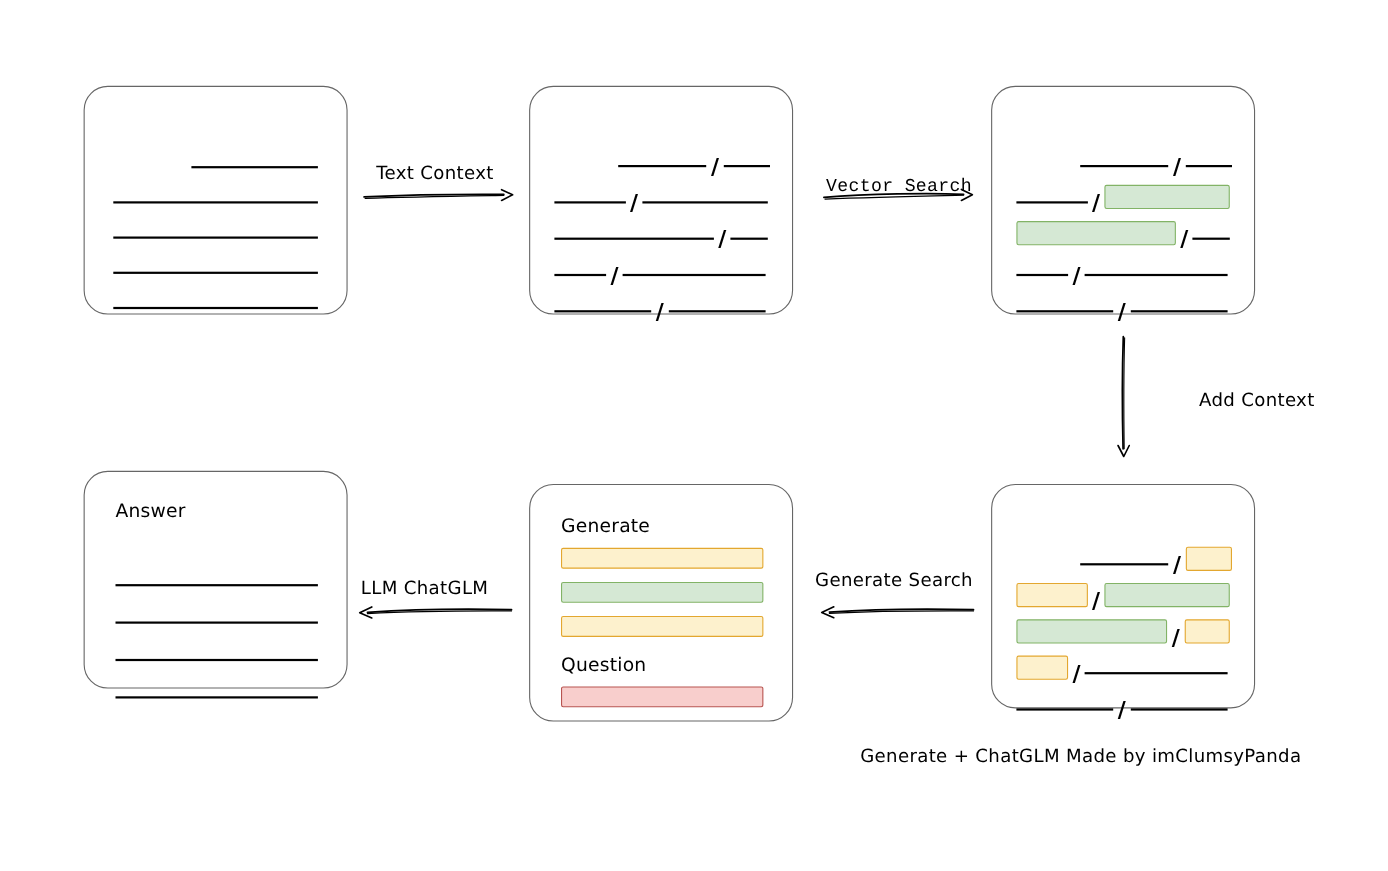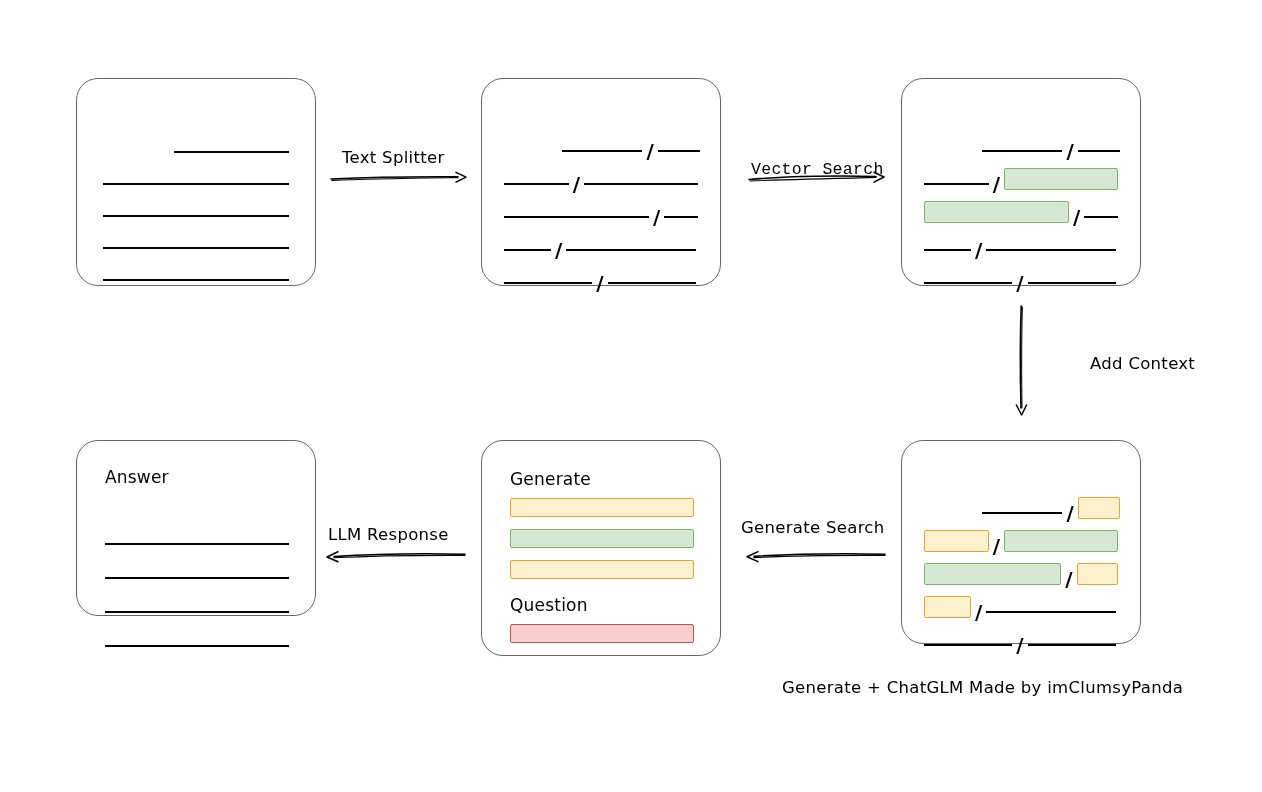--- a/index.html
+++ b/index.html
@@ -140,21 +140,21 @@
   </div>
 </div>
 
 <div class="arrow" style="left:330px; top:170px;">
   <svg width="140" height="16" viewBox="0 0 140 16">
     <path d="M1,9 C40,7.2 95,6.6 128,6.8" stroke="#000" stroke-width="1.6" fill="none" stroke-linecap="round"></path>
     <path d="M2,10.4 C42,8.8 96,8.1 128,7.6" stroke="#000" stroke-width="1.1" fill="none" stroke-linecap="round"></path>
     <path d="M126,2.4 L136,7.1 L126,12.2" stroke="#000" stroke-width="1.5" fill="none" stroke-linejoin="round" stroke-linecap="round"></path>
   </svg>
 </div>
-<div class="arrow-label" style="left:342px; top:148px;">Text Splitter</div>
+<div class="arrow-label" style="left:342px; top:148px;">Text Context</div>
 
 <div class="card doc-split" id="card-split" style="left:481px; top:78px; width:240px; height:208px;">
   <div class="rows">
 
     <div class="row">
       <div class="spacer" style="width:30%"></div>
       <div class="seg" style="width:42%"></div>
       <div class="slash">/</div>
       <div class="seg" style="width:22%"></div>
     </div>
@@ -298,23 +298,23 @@
   </div>
 </div>
 
 <div class="arrow" style="left:322px; top:548px;">
   <svg width="146" height="16" viewBox="0 0 146 16">
     <path d="M143,6.2 C104,5.4 48,6.2 12,8.6" stroke="#000" stroke-width="1.6" fill="none" stroke-linecap="round"></path>
     <path d="M143,7.4 C102,7.2 46,8.0 12,9.8" stroke="#000" stroke-width="1.1" fill="none" stroke-linecap="round"></path>
     <path d="M16,3.8 L5,9.0 L16,13.8" stroke="#000" stroke-width="1.5" fill="none" stroke-linejoin="round" stroke-linecap="round"></path>
   </svg>
 </div>
-<div class="arrow-label" style="left:328px; top:525px;">LLM Response</div>
-
-<div class="card" id="card-answer" style="left:76px; top:440px; width:240px; height:176px;">
+<div class="arrow-label" style="left:328px; top:525px;">LLM ChatGLM</div>
+
+<div class="card" id="card-answer" style="left:76px; top:428px; width:240px; height:198px;">
   <div class="rows">
     <div class="label" style="margin-bottom:24px;">Answer</div>
     <div class="row">
       <div class="seg" style="width:100%"></div>
     </div>
     <div class="row">
       <div class="seg" style="width:100%"></div>
     </div>
     <div class="row">
       <div class="seg" style="width:100%"></div>

